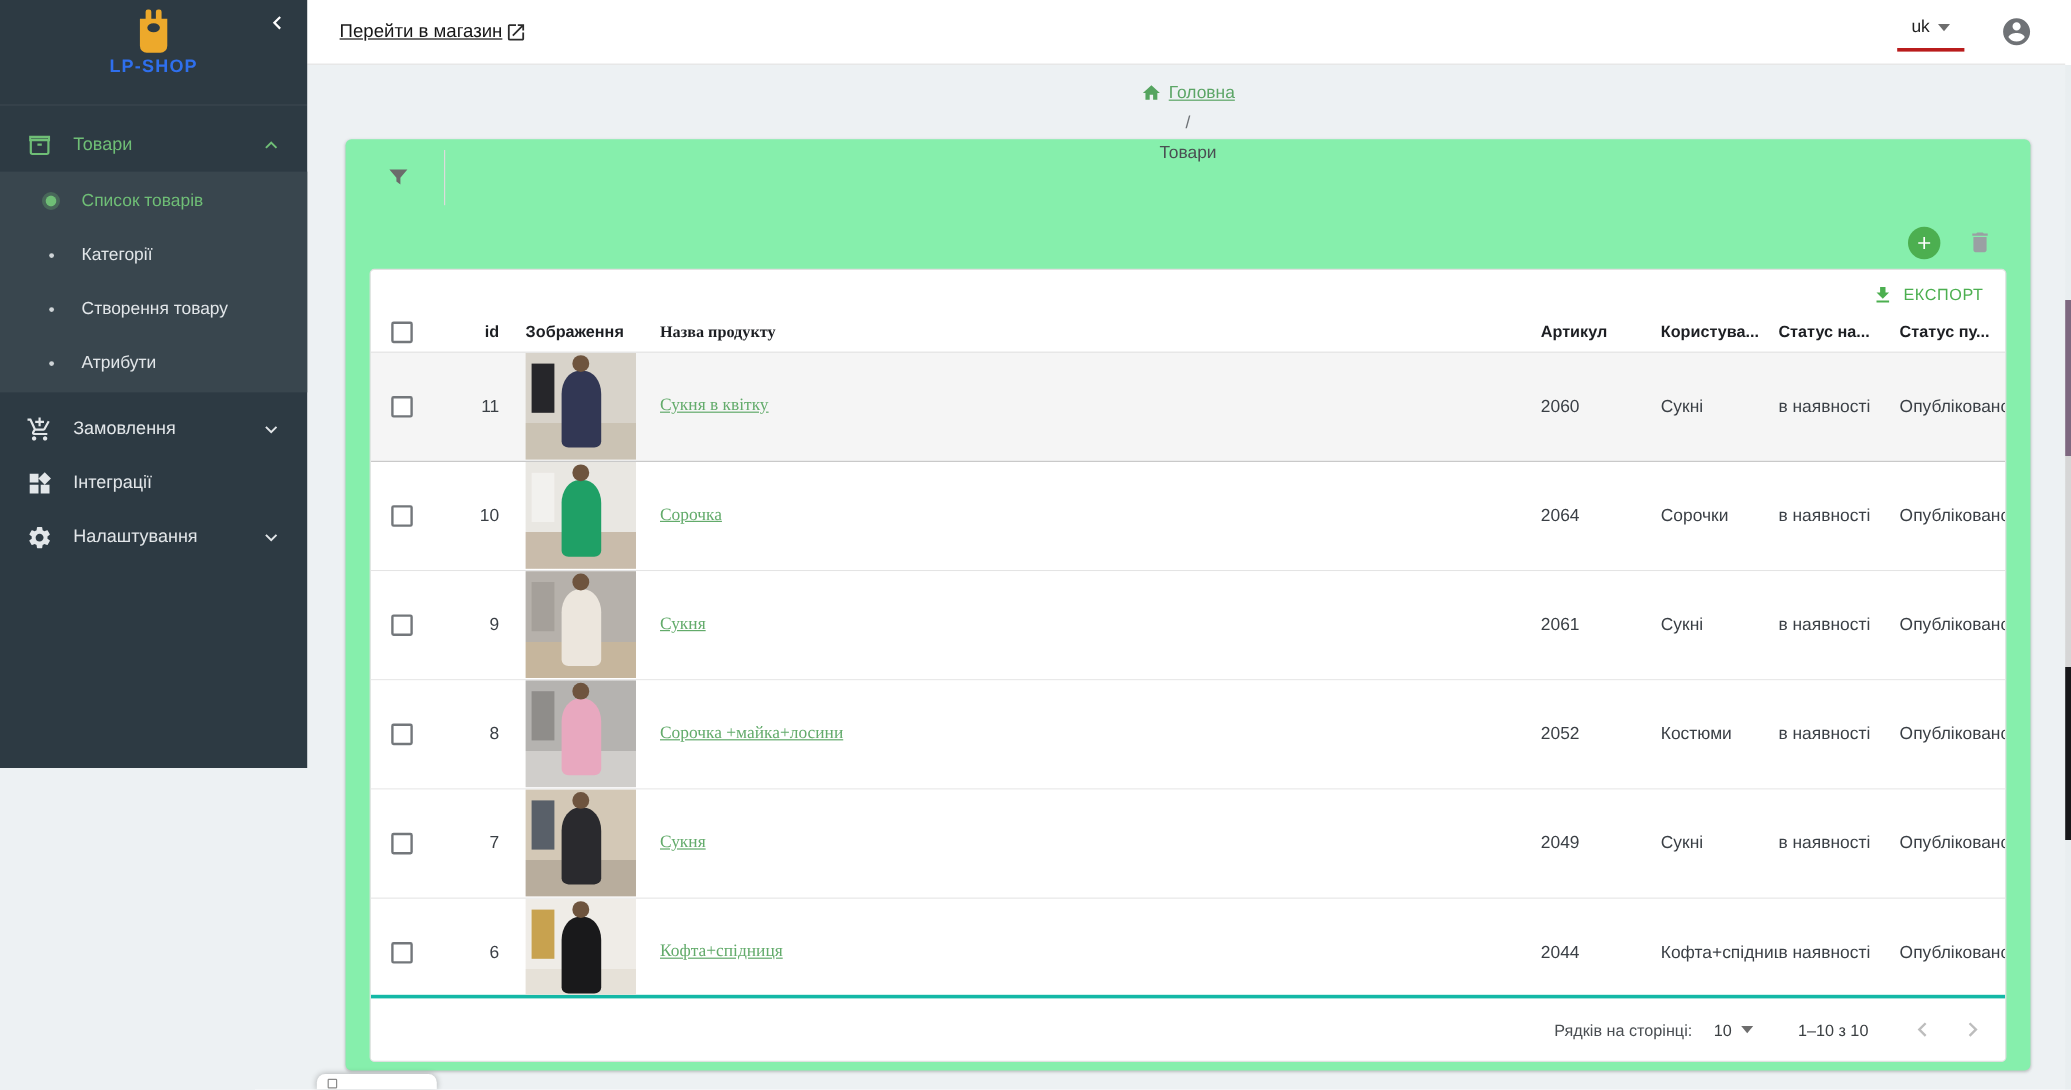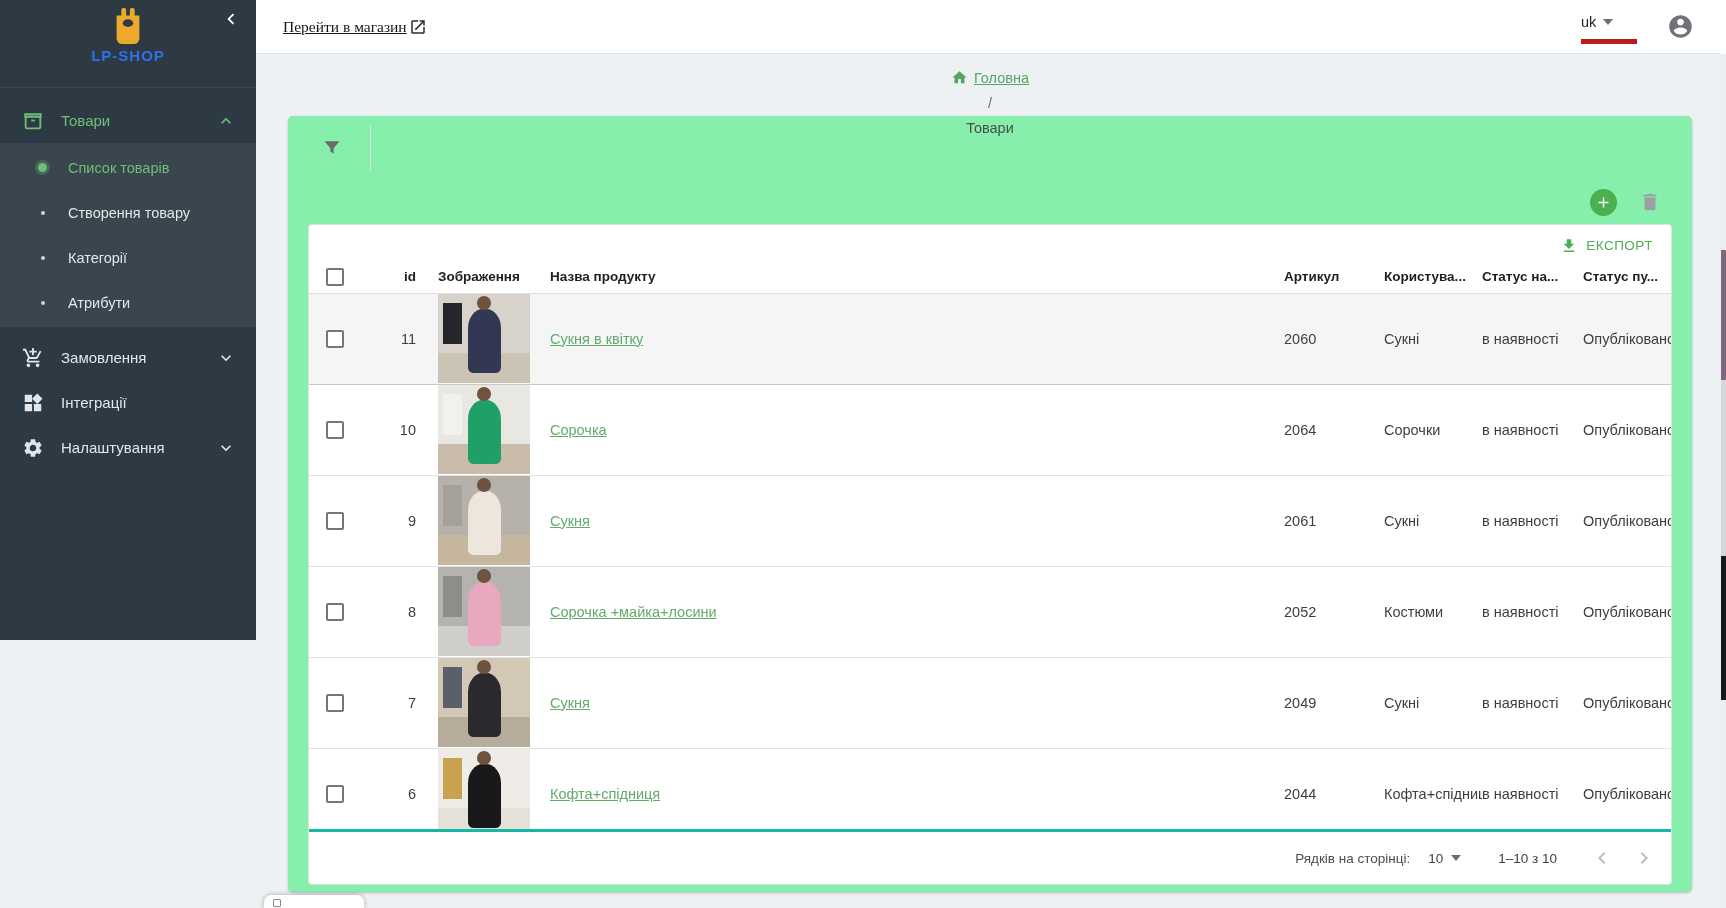--- a/index.html
+++ b/index.html
@@ -23,24 +23,24 @@
   .mi-chevron { margin-left:auto; width:20px; height:20px; }
   .submenu { background:#39464e; padding:2px 16px; }
   .sub-item { height:45px; display:flex; align-items:center; padding-left:25px; gap:23px; font-size:14.5px; color:#e2e6e9; cursor:pointer; }
   .sub-dot { width:4px; height:4px; border-radius:50%; background:#cfd4d7; flex:none; }
   .sub-item.active { color:#6fbe76; }
   .sub-item.active .sub-dot { width:9px; height:9px; background:#6fbe76; outline:3px solid rgba(111,190,118,.28); margin-left:-3px; margin-right:-2px; }
 
   
   .main { flex:1; display:flex; flex-direction:column; position:relative; }
   .topbar { height:54px; background:#fff; border-bottom:1px solid #e2e2e2; display:flex; align-items:center; padding:0 32px 0 27px; }
-  .shop-link { display:flex; align-items:center; gap:2px; font-size:15.5px; font-weight:500; color:#161616; text-decoration:underline; cursor:pointer;font-family:Liberation Serif, serif; }
+  .shop-link { display:flex; align-items:center; gap:2px; font-size:15.5px; font-weight:500; color:#161616; text-decoration:underline; cursor:pointer; }
   .shop-link svg { color:#2c2c2c; }
   .topbar-right { margin-left:auto; display:flex; align-items:center; gap:30px; }
-  .lang-select { display:flex; align-items:center; gap:7px; width:56px; padding:5px 0 9px; border-bottom:5px solid #b91c1c; font-size:14.5px; color:#222; cursor:pointer; }
+  .lang-select { display:flex; align-items:center; justify-content:center; gap:7px; width:56px; padding:5px 0 9px; border-bottom:3px solid #b91c1c; font-size:14.5px; color:#222; cursor:pointer; }
   .caret-down { width:0; height:0; border-left:5px solid transparent; border-right:5px solid transparent; border-top:6px solid #6d6d6d; }
   .avatar-btn { color:#6f7276; background:none; border:none; cursor:pointer; }
 
   .content { padding:0 34px 0 32px; }
   .breadcrumb { margin-top:15px; display:flex; align-items:center; gap:9px; font-size:14.5px; color:#5f6368; height:20px;flex-direction:column; }
   .bc-home-link { display:flex; align-items:center; gap:6px; color:#5ba565; text-decoration:underline; cursor:pointer; }
   .bc-home-link svg { color:#55a45f; }
   .bc-sep { color:#6d7175; }
   .bc-current { color:#4a4e52; }
 
@@ -58,21 +58,21 @@
   .grid-toolbar { height:36px; display:flex; align-items:center; justify-content:flex-end; padding:6px 10px 0 0; }
   .export-btn { display:flex; align-items:center; gap:8px; color:#4caf50; font-size:13.5px; font-weight:500; letter-spacing:.5px; background:none; border:none; cursor:pointer; padding:4px 8px; }
   .header-row { height:33px; display:flex; align-items:center; border-bottom:1px solid #e0e0e0; font-size:13.5px; font-weight:700; color:#1d1f23; }
   .rows-clip { height:537px; overflow:hidden; }
   .grid-row { height:91px; display:flex; align-items:center; border-bottom:1px solid #e4e4e4; font-size:14.5px; color:#3a3f45; background:#fff; }
   .grid-row.row-highlight { background:#f5f5f5; border-bottom-color:#c9c9c9; }
 
   .c-cb { width:52px; display:flex; justify-content:center; flex:none; }
   .c-id { width:55px; text-align:right; flex:none; }
   .c-img { width:134px; padding-left:22px; flex:none; }
-  .c-name { flex:1; overflow:hidden; white-space:nowrap; }
+  .c-name { flex:1; overflow:hidden; white-space:nowrap;font-family:Liberation Serif, serif; }
   .c-sku { width:100px; flex:none; }
   .c-cat { width:98px; flex:none; overflow:hidden; white-space:nowrap; }
   .c-stock { width:101px; flex:none; }
   .c-pub { width:88px; flex:none; overflow:hidden; white-space:nowrap; }
 
   .checkbox { width:18px; height:18px; border:2px solid #73777b; border-radius:2px; background:#fff; cursor:pointer; }
   .product-link { color:#63ab6b; text-decoration:underline; cursor:pointer; }
 
   
   .thumb { position:relative; width:92px; height:89px; overflow:hidden; background:linear-gradient(180deg, var(--wall) 0%, var(--wall) 66%, var(--floor) 66%, var(--floor) 100%); }
@@ -134,25 +134,25 @@
       </span>
     </div>
 
     <div class="submenu">
       <div class="sub-item active">
         <span class="sub-dot"></span>
         <span>Список товарів</span>
       </div>
       <div class="sub-item">
         <span class="sub-dot"></span>
-        <span>Створення товару</span>
+        <span>Категорії</span>
       </div>
       <div class="sub-item">
         <span class="sub-dot"></span>
-        <span>Категорії</span>
+        <span>Створення товару</span>
       </div>
       <div class="sub-item">
         <span class="sub-dot"></span>
         <span>Атрибути</span>
       </div>
     </div>
 
     <div class="menu-item" style="margin-top:8px;">
       <span class="mi-icon">
         <svg viewBox="0 0 24 24" width="22" height="22" fill="currentColor">

